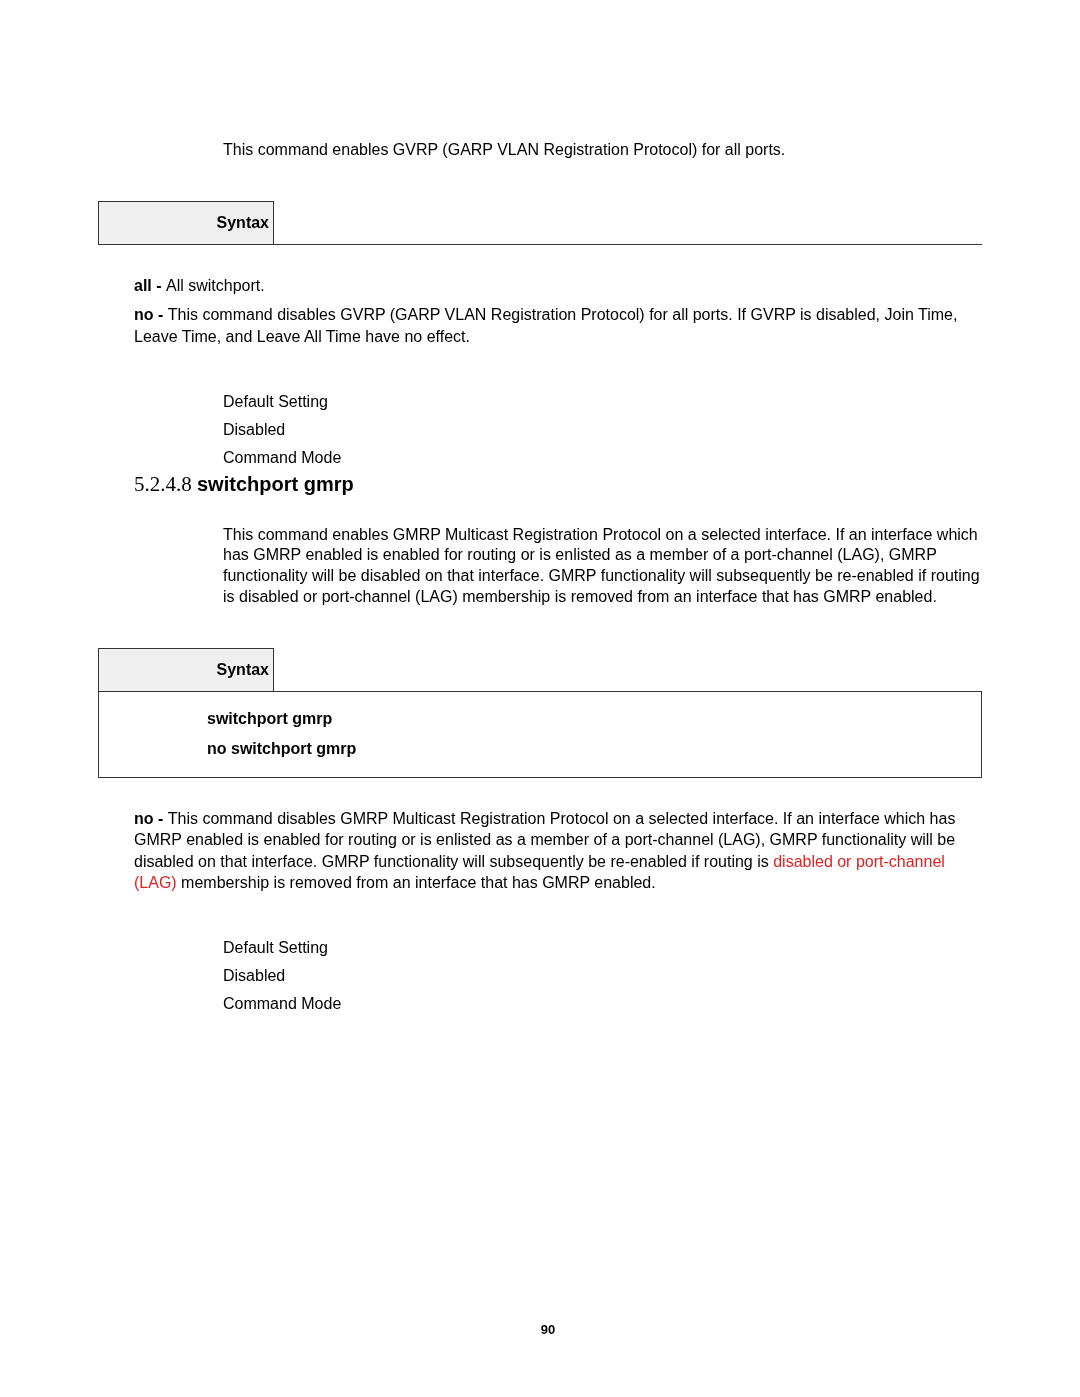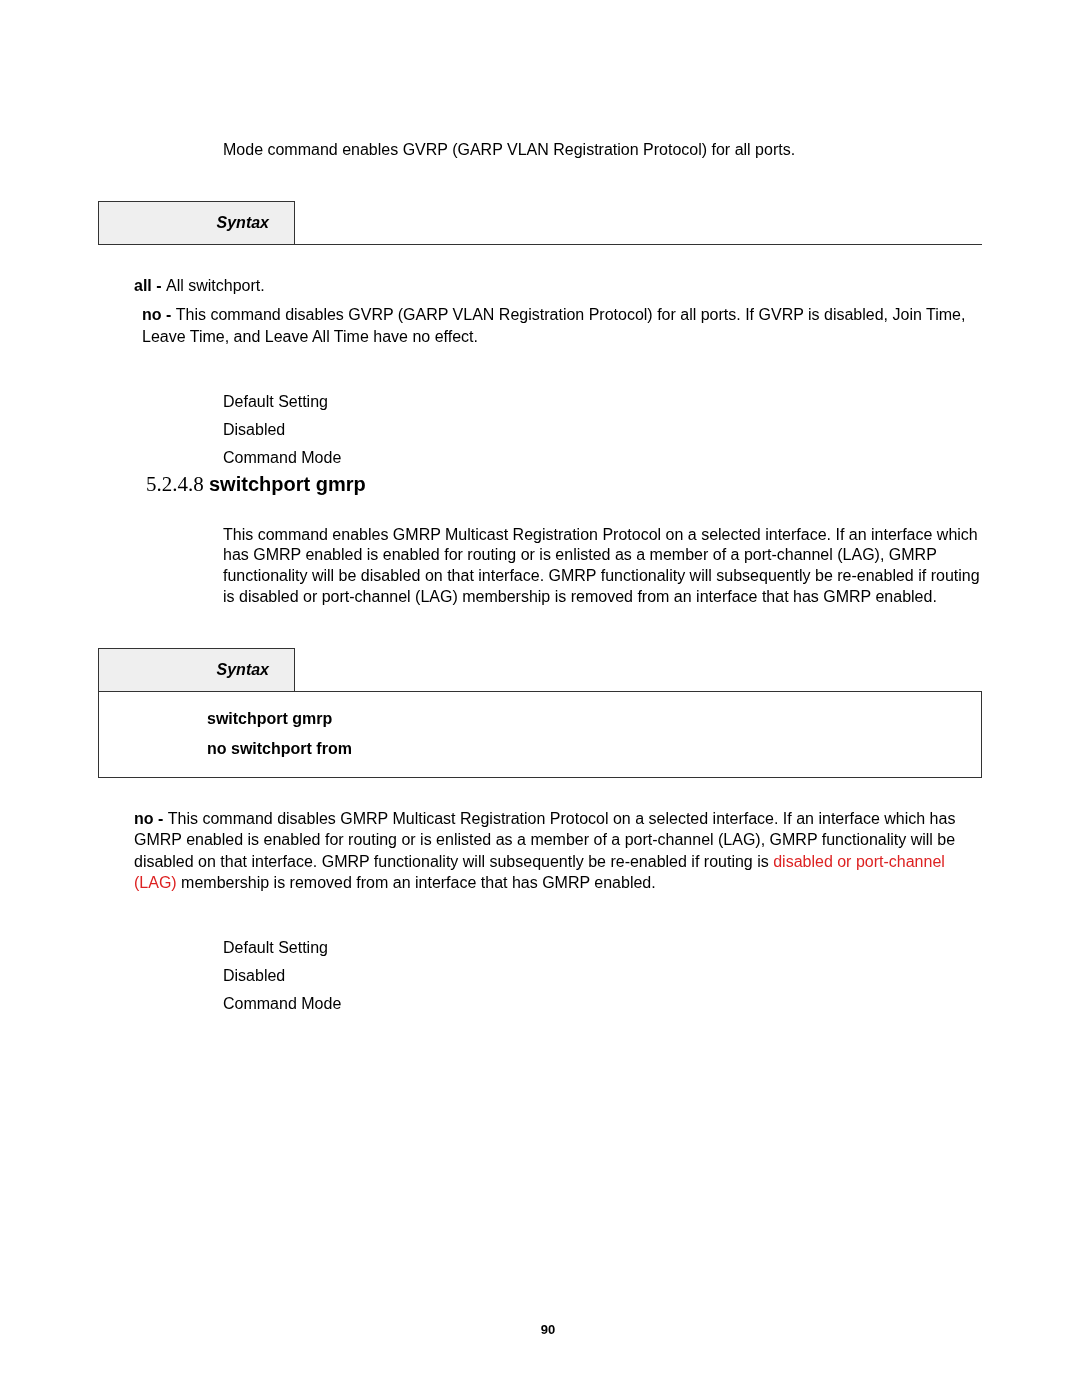--- a/index.html
+++ b/index.html
@@ -34,23 +34,22 @@
       margin-bottom: 30px;
     }
     table.syntax-table td {
       border: 1px solid #333;
       vertical-align: middle;
     }
     .syntax-header {
       background: #efefef;
       font-weight: bold;
       text-align: right;
-      padding: 12px 25px 12px 0;
+      padding: 12px 4px 12px 0;
       width: 170px;
-      font-style: italic;
     }
     .syntax-body {
       padding: 12px 8px 12px 108px;
       font-weight: bold;
     }
     .syntax-body div {
       line-height: 1.9;
     }
     .desc-block {
       margin-left: 36px;
@@ -67,21 +66,21 @@
     }
     .def-block .bold {
       font-weight: normal;
     }
     .global-config {
       margin-left: 28px;
       margin-top: 0;
       margin-bottom: 90px;
     }
     .section-heading {
-      margin-left: 48px;
+      margin-left: 36px;
       margin-bottom: 28px;
       font-size: 20px;
     }
     .section-heading .num {
       font-weight: normal;
       font-family: "Times New Roman", Times, serif;
       font-size: 21px;
     }
     .section-heading .title {
       font-weight: bold;
@@ -99,36 +98,36 @@
       width: 100%;
       left: 8px;
     }
   </style>
 </head>
 <body>
 
 <div class="page">
   <div class="content">
 
-    <div class="intro-para">Mode command enables GVRP (GARP VLAN Registration Protocol) for all ports.</div>
+    <div class="intro-para">This command enables GVRP (GARP VLAN Registration Protocol) for all ports.</div>
 
     <table class="syntax-table">
       <tbody>
           <tr>
         <td class="syntax-header">Syntax</td>
         <td style="border-left:none;border-top:none;border-right:none;border-bottom:1px solid #333;"></td>
       </tr>
     </tbody>
       </table>
 
     <div class="desc-block">
       <p style="margin:0 0 8px 0;">
         <span class="bold">all - </span><span>All switchport.</span>
       </p>
-      <p style="margin:8px;">
+      <p style="margin:0;">
         <span class="bold">no - </span><span>This command disables GVRP (GARP VLAN Registration Protocol) for all ports. If GVRP is disabled, Join Time, Leave Time, and Leave All Time have no effect.</span>
       </p>
     </div>
 
     <div class="def-block">
       <div class="bold">Default Setting</div>
       <div>Disabled</div>
       <div class="bold">Command Mode</div>
     </div>
 
@@ -140,21 +139,21 @@
 
     <table class="syntax-table">
       <tbody>
           <tr>
         <td class="syntax-header">Syntax</td>
         <td style="border-left:none;border-top:none;border-right:none;border-bottom:1px solid #333;"></td>
       </tr>
       <tr>
         <td class="syntax-body" colspan="2">
           <div>switchport gmrp</div>
-          <div>no switchport from</div>
+          <div>no switchport gmrp</div>
         </td>
       </tr>
     </tbody>
       </table>
 
     <div class="desc-block">
       <p style="margin:0;">
         <span class="bold">no - </span><span>This command disables GMRP Multicast Registration Protocol on a selected interface. If an interface which has GMRP enabled is enabled for routing or is enlisted as a member of a port-channel (LAG), GMRP functionality will be disabled on that interface. GMRP functionality will subsequently be re-enabled if routing is </span><span class="red">disabled or port-channel (LAG)</span><span> membership is removed from an interface that has GMRP enabled.</span>
       </p>
     </div>

